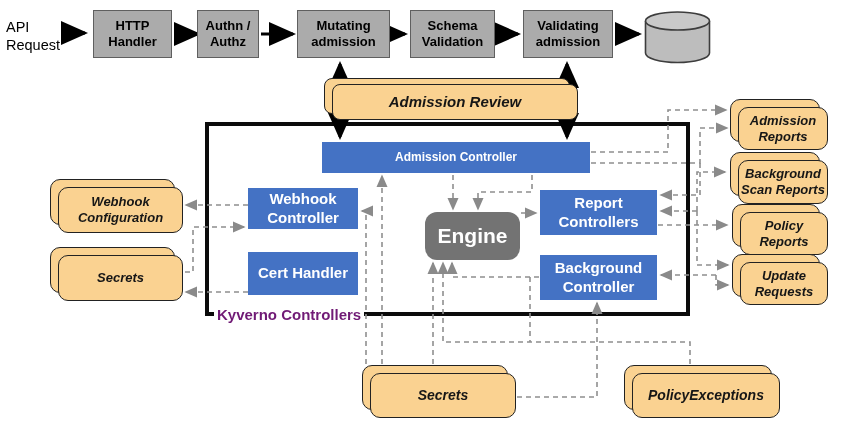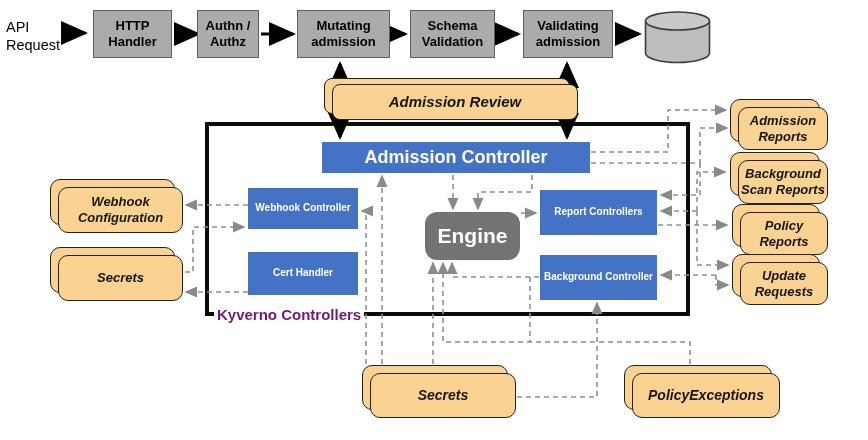--- a/index.html
+++ b/index.html
@@ -9,23 +9,23 @@
   }
   .abs{position:absolute;box-sizing:border-box;}
   .flex{display:flex;align-items:center;justify-content:center;text-align:center;}
   
   .pstage{
     background:#ABABAB;border:1.5px solid #5f5f5f;font-weight:bold;font-size:13px;
     line-height:1.2;z-index:3;color:#000;
   }
   
   .blue{
-    background:#4472C4;color:#fff;font-weight:bold;font-size:10px;line-height:1.25;z-index:3;
+    background:#4472C4;color:#fff;font-weight:bold;font-size:15px;line-height:1.25;z-index:3;
   }
-  .blue.big{font-size:18px;}
+  .blue.big{font-size:12px;}
   .engine{
     background:#737373;border-radius:12px;color:#fff;font-weight:bold;font-size:21px;z-index:3;
   }
   
   .stack{z-index:3;}
   .stack::before{
     content:"";position:absolute;left:-8px;top:-8px;width:100%;height:100%;
     background:#FAD291;border:1.6px solid #222;border-radius:10px;box-sizing:border-box;
   }
   .stack .main{

